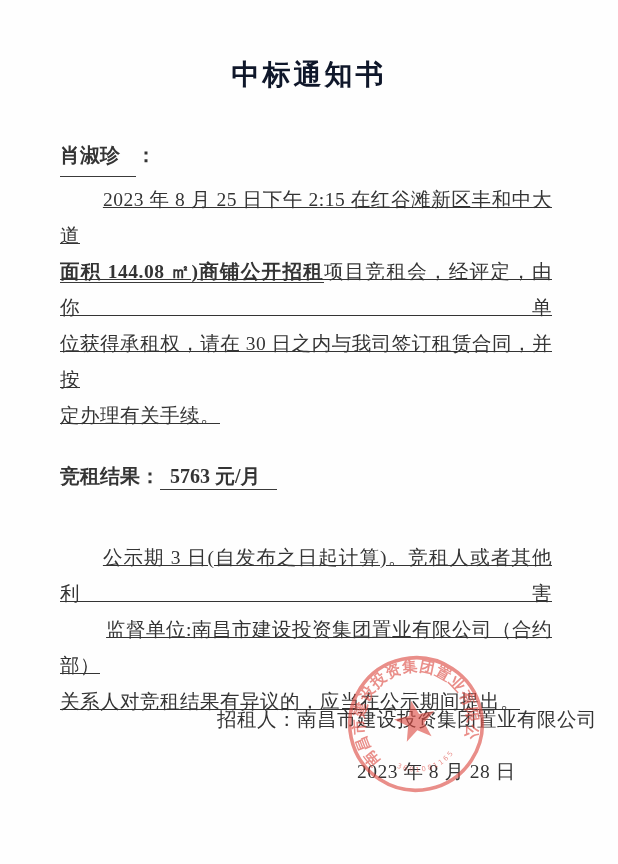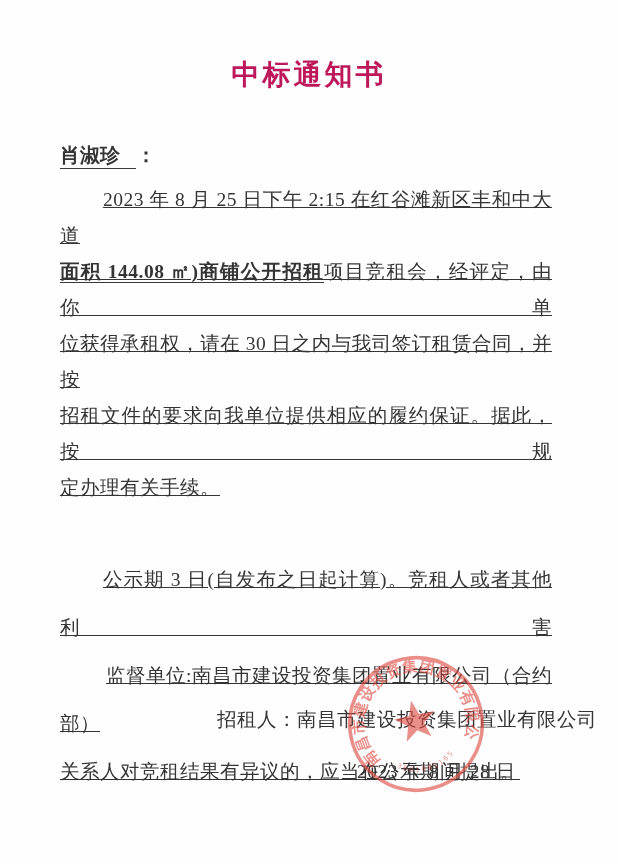--- a/index.html
+++ b/index.html
@@ -13,32 +13,32 @@
     color: #343434;
     font-family: "Liberation Serif", "DejaVu Serif", serif;
     overflow: hidden;
   }
   .title {
     margin-top: 56px;
     text-align: center;
     font-size: 28px;
     font-weight: bold;
     letter-spacing: 3px;
-    color: #be185d;
+    color: #0f172a;
   }
   .addressee {
     margin: 48px 66px 0 60px;
     font-size: 20px;
     font-weight: bold;
     line-height: 26px;
   }
   .addressee .name {
     border-bottom: 1.5px solid #3a3a3a;
     padding-right: 16px;
-    padding-bottom: 2px;
+    padding-bottom: 10px;
   }
   .body-block {
     margin: 14px 66px 0 60px;
     font-size: 19.5px;
     line-height: 36px;
     letter-spacing: 0.5px;
   }
   .line { text-align: justify; text-align-last: justify; text-justify: inter-character; text-decoration: underline; }
   .line.partial { text-align: right; text-align-last: left; }
   .line.indent { text-indent: 2.2em; }
@@ -53,21 +53,21 @@
   }
   .result-label { font-weight: bold; }
   .result-value {
     font-weight: bold;
     border-bottom: 1.5px solid #3a3a3a;
     padding: 0 16px 2px 10px;
   }
   .notice-block {
     margin: 50px 66px 0 60px;
     font-size: 19.5px;
-    line-height: 48px;
+    line-height: 36px;
     letter-spacing: 0.5px;
   }
   .signature-block {
     position: absolute;
     left: 12px;
     top: 706px;
     width: 618px;
     font-size: 19.5px;
     line-height: 28px;
     letter-spacing: 0.5px;
@@ -92,24 +92,24 @@
 <div class="page">
 
   <div class="title">中标通知书</div>
 
   <div class="addressee"><span class="name">肖淑珍</span><span>：</span></div>
 
   <div class="body-block">
     <div class="line indent">2023 年 8 月 25 日下午 2:15 在红谷滩新区丰和中大道</div>
     <div class="line"><span class="bu">面积 144.08 ㎡)商铺公开招租</span><span>项目竞租会，经评定，由你单</span></div>
     <div class="line">位获得承租权，请在 30 日之内与我司签订租赁合同，并按</div>
-    <div class="line">招租文件的要求向我单位提供相应的履约保证。据此，按规</div>
     <div class="line partial">定办理有关手续。</div>
   </div>
 
+  <div class="result-line"><span class="result-label">竞租结果：</span><span class="result-value">5763 元/月</span></div>
 
   <div class="notice-block">
     <div class="line indent">公示期 3 日(自发布之日起计算)。竞租人或者其他利害</div>
     <div class="line partial indent">监督单位:南昌市建设投资集团置业有限公司（合约部）</div>
     <div class="line partial">关系人对竞租结果有异议的，应当在公示期间提出。</div>
 
   </div>
 
   <div class="signature-block">
     <div class="sig-lessor">招租人：南昌市建设投资集团置业有限公司</div>

